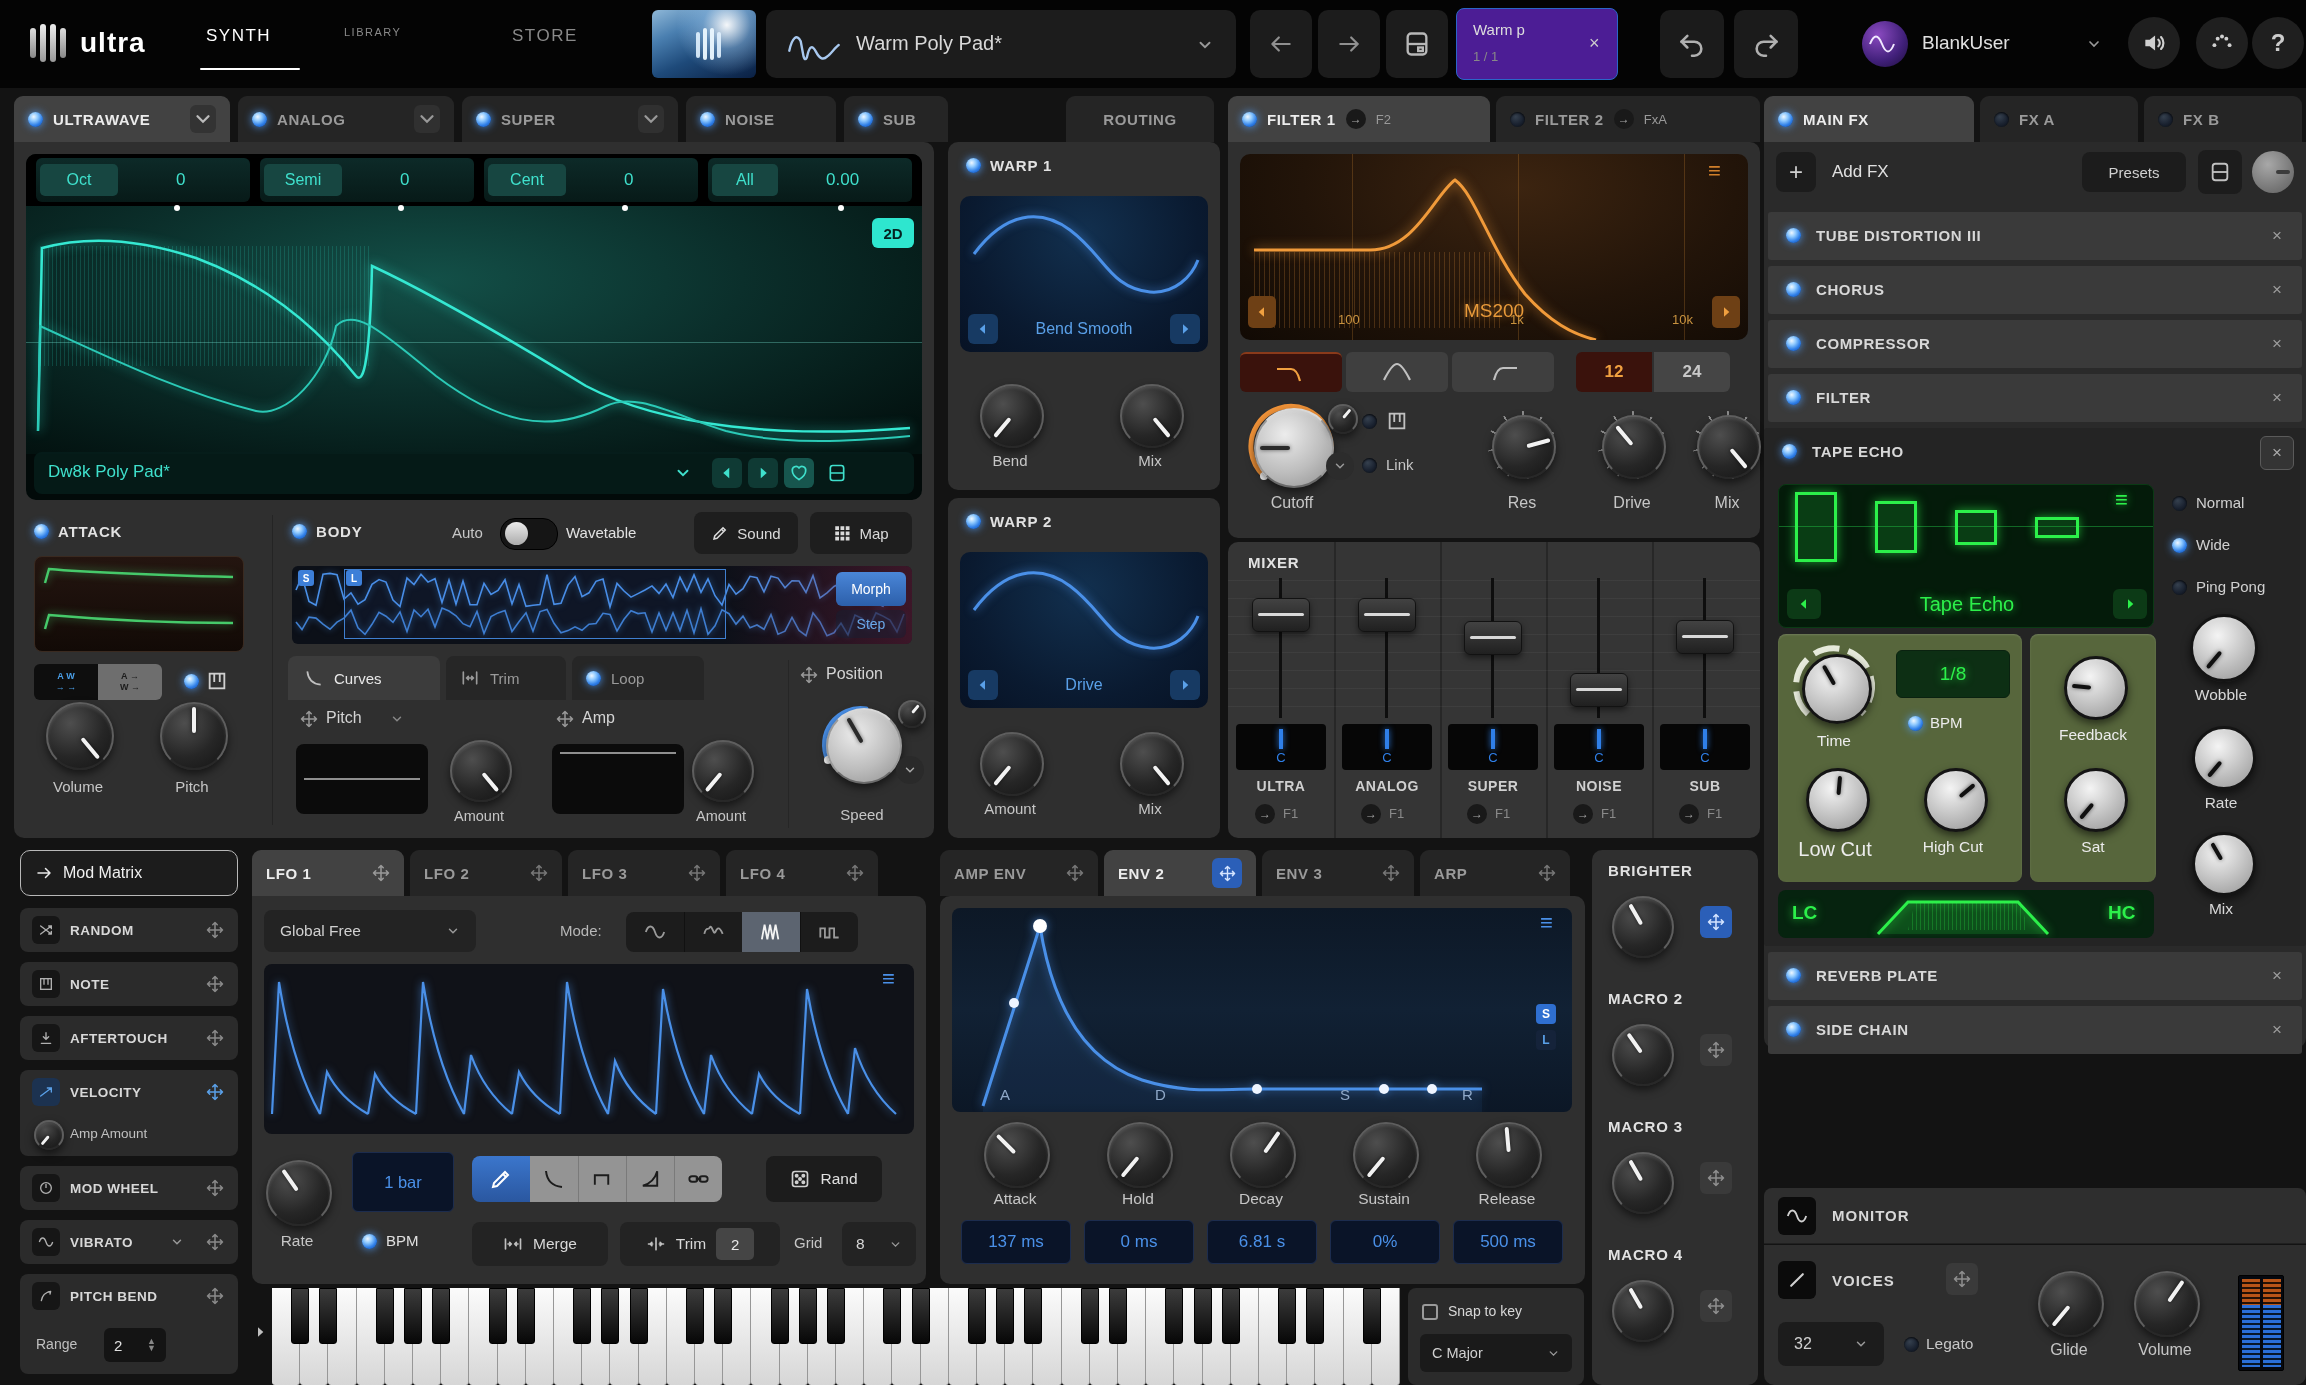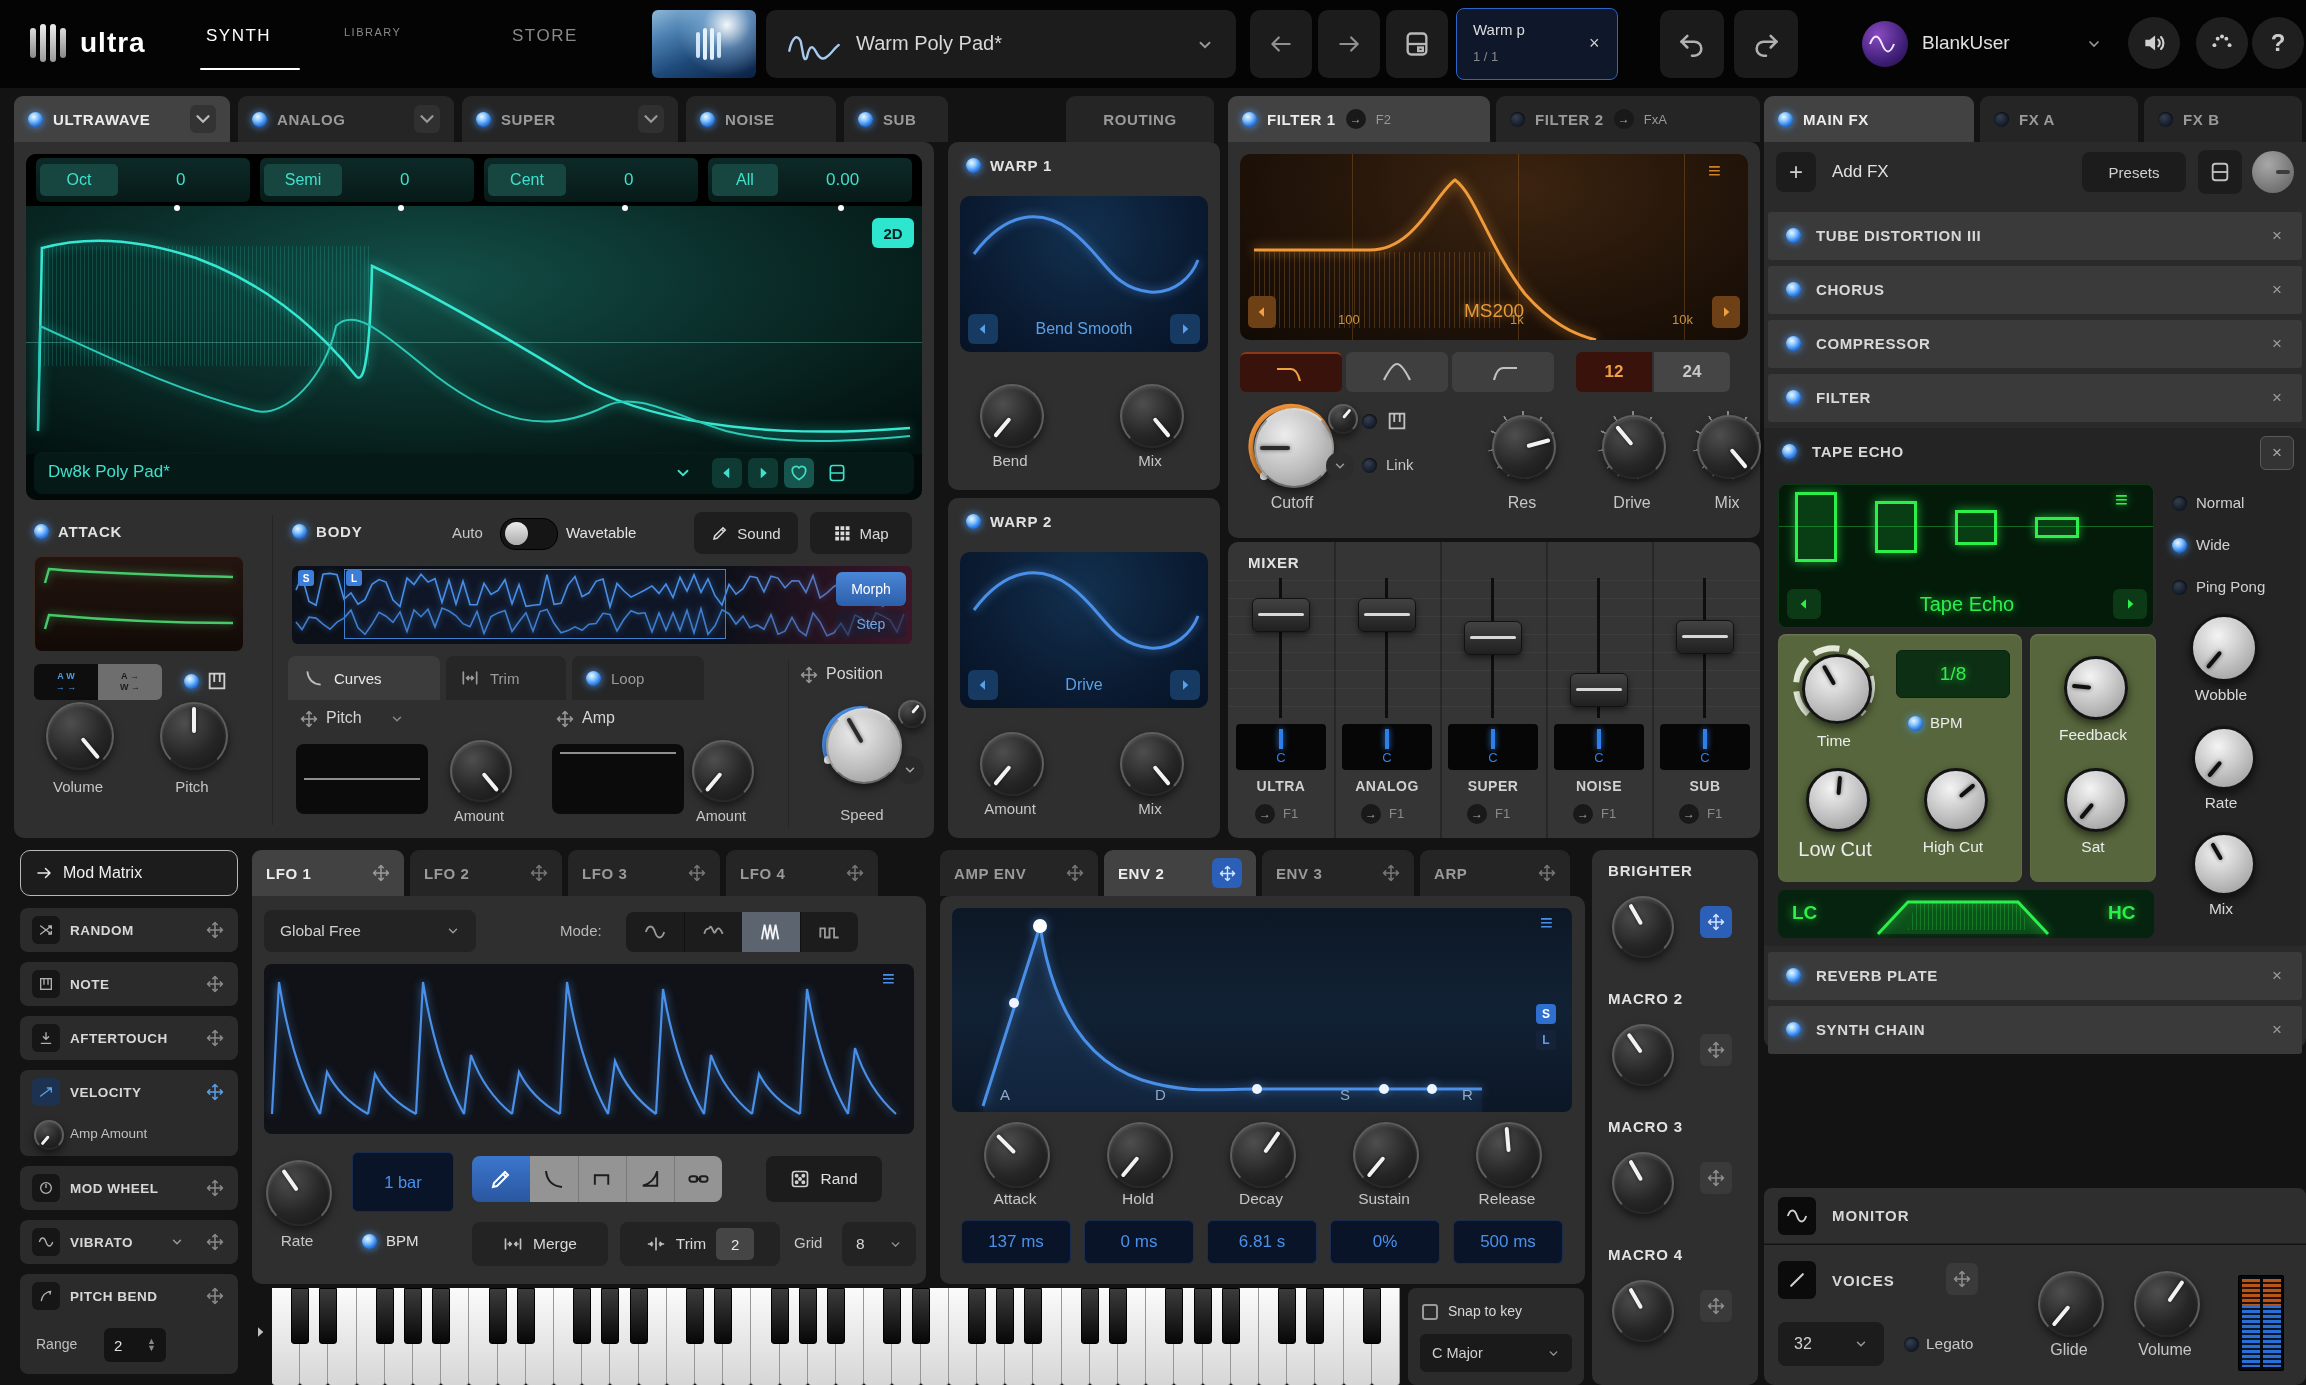--- a/index.html
+++ b/index.html
@@ -114,21 +114,21 @@
     <div class="abs f" style="left:1386px;top:10px;width:62px;height:68px;background:#1c1c1c;border-radius:10px;justify-content:center;">
       <span class="ic" style="width:28px;height:28px;color:#b8b8b8;">
           <svg viewBox="0 0 24 24" fill="none" stroke="currentColor" stroke-width="2">
             <rect x="4" y="3" width="16" height="18" rx="3"></rect>
             <path d="M4 12h16"></path>
             <rect x="13" y="15" width="4" height="3"></rect>
           </svg>
         </span>
     </div>
 
-    <div class="abs" style="left:1456px;top:8px;width:162px;height:72px;background:#0f172a;border:1.5px solid #2b66c8;border-radius:8px;box-sizing:border-box;">
+    <div class="abs" style="left:1456px;top:8px;width:162px;height:72px;background:#4c1d95;border:1.5px solid #2b66c8;border-radius:8px;box-sizing:border-box;">
       <span class="abs" style="left:16px;top:12px;font-size:15px;color:#ddd;">Warm p</span>
       <span class="abs" style="left:16px;top:40px;font-size:13px;color:#888;">1 / 1</span>
       <span class="abs" style="left:132px;top:24px;color:#ccc;font-size:18px;">×</span>
     </div>
 
     <div class="abs f" style="left:1660px;top:10px;width:64px;height:68px;background:#1b1b1b;border-radius:10px;justify-content:center;">
       <span class="ic" style="width:28px;height:28px;color:#b0b0b0;">
           <svg viewBox="0 0 24 24" fill="none" stroke="currentColor" stroke-width="2.2" stroke-linecap="round" stroke-linejoin="round">
             <path d="M8 5L3 10l5 5"></path>
             <path d="M3 10h11a6 6 0 0 1 0 12h-2"></path>
@@ -867,21 +867,21 @@
     <div class="abs" style="left:130px;top:12px;width:120px;height:28px;opacity:.5;background:repeating-linear-gradient(90deg,rgba(44,240,74,.5) 0 1px,transparent 1px 4px);clip-path:polygon(0 100%,6% 0,94% 0,100% 100%);"></div>
   </div>
 
   <div class="fxrow" style="top:952px;">
     <span class="led" style="left:18px;top:16px;"></span>
     <span class="nm">REVERB PLATE</span>
     <span class="xmark abs" style="left:504px;top:14px;">×</span>
   </div>
   <div class="fxrow" style="top:1006px;">
     <span class="led" style="left:18px;top:16px;"></span>
-    <span class="nm">SYNTH CHAIN</span>
+    <span class="nm">SIDE CHAIN</span>
     <span class="xmark abs" style="left:504px;top:14px;">×</span>
   </div>
 
   <div class="abs" style="left:1764px;top:1188px;width:542px;height:56px;background:#2e2e2e;border-radius:8px 8px 0 0;border-bottom:1px solid #202020;box-sizing:border-box;">
     <div class="abs f" style="left:14px;top:9px;width:38px;height:38px;background:#0b0b0b;border-radius:6px;justify-content:center;">
       <span class="ic" style="width:22px;height:22px;color:#d0d0d0;">
           <svg viewBox="0 0 24 24" fill="none" stroke="currentColor" stroke-width="2">
             <path d="M2 12c2.5-8 7.5-8 10 0s7.5 8 10 0"></path>
           </svg>
         </span>

